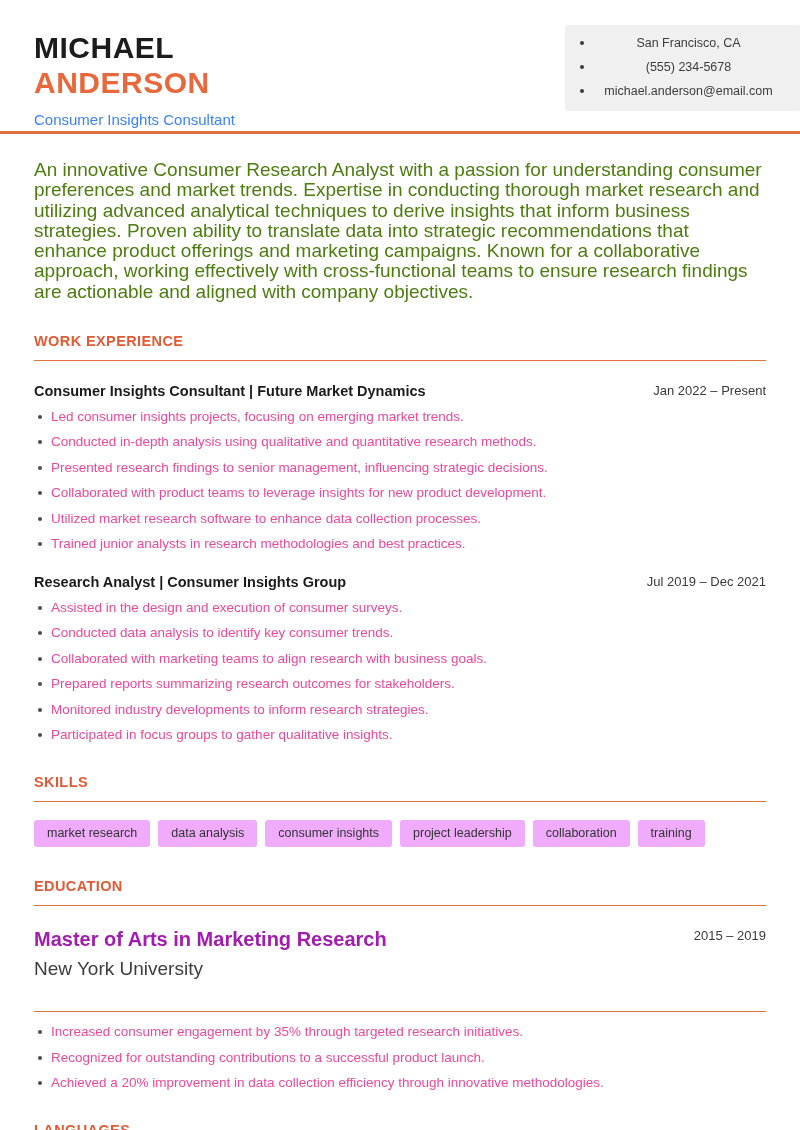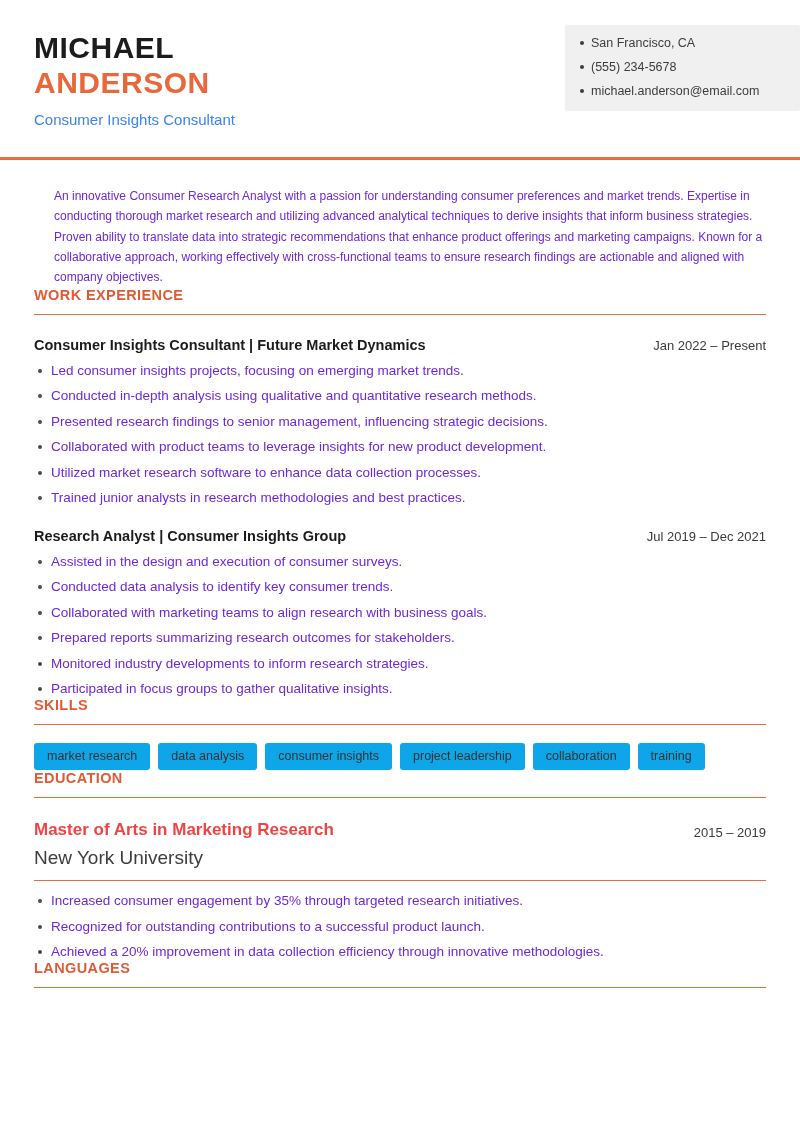--- a/index.html
+++ b/index.html
@@ -5,75 +5,75 @@
   * { margin: 0; padding: 0; box-sizing: border-box; }
   html, body { background: #ffffff; }
   body {
     width: 800px; height: 1130px; overflow: hidden;
     font-family: "Liberation Sans", "DejaVu Sans", sans-serif;
     color: #3d3d3d;
   }
   .page { width: 800px; height: 1130px; position: relative; }
 
   
-  .header { position: relative; padding: 30px 0 0 34px; height: 157px; }
+  .header { position: relative; padding: 30px 0 0 34px; height: 131px; }
   .name { font-weight: 800; font-size: 30px; line-height: 35px; letter-spacing: 0.5px; }
   .name .first { color: #1c1c1c; display: block; }
   .name .last  { color: #e8683c; display: block; }
   .headline { margin-top: 11px; font-size: 15px; color: #3b82f6; font-weight: 400; }
 
   .contact-box {
     position: absolute; top: 25px; right: 0; width: 235px;
     background: #f0f0f0; padding: 11px 14px 13px 14px;
     font-size: 12.5px; color: #3c3c3c; border-radius: 2px;
   }
   .contact-box ul { list-style: none; }
-  .contact-box li { position: relative; padding-left: 12px; margin-top: 10px; line-height: 14px; }
+  .contact-box li { position: relative; padding-left: 12px; margin-top: 10px; line-height: 14px; text-align: center; }
   .contact-box li:first-child { margin-top: 0; }
   .contact-box li .dot {
     position: absolute; left: 1px; top: 5px; width: 4px; height: 4px;
     background: #3c3c3c; border-radius: 50%;
   }
 
   .top-rule { width: 800px; height: 3px; background: #e0703f; }
 
   
   .content { padding: 0 34px; }
 
-  .summary { margin-top: 26px; font-size: 12px; line-height: 20.3px; color: #6d28d9; margin-left: 20px; }
+  .summary { margin-top: 26px; font-size: 19px; line-height: 20.3px; color: #4d7c0f; }
 
-  .section { }
+  .section { margin-top: 31px; }
   .section-title {
     color: #e05b35; font-size: 14.5px; font-weight: 700; letter-spacing: 0.4px;
   }
   .section-rule { margin-top: 11px; border: none; border-top: 1.6px solid #e0713f; height: 0; }
 
   .job { margin-top: 22px; }
-  .row { display: flex; justify-content: space-between; align-items: flex-end; }
+  .row { display: flex; justify-content: space-between; align-items: flex-start; }
   .job-title { font-size: 14.5px; font-weight: 700; color: #1b1b1b; }
   .job-dates { font-size: 13px; color: #3a3a3a; white-space: nowrap; }
 
   ul.bullets { list-style: none; margin-top: 6px; }
   ul.bullets li {
     position: relative; padding-left: 17px; margin-top: 9.5px;
-    font-size: 13.5px; line-height: 16px; color: #6d28d9;
+    font-size: 13.5px; line-height: 16px; color: #ec4899;
   }
   ul.bullets li .dot {
     position: absolute; left: 4px; top: 6px; width: 4px; height: 4px;
     background: #4a4a4a; border-radius: 50%;
   }
 
   .tags { display: flex; flex-wrap: wrap; gap: 8px; margin-top: 18px; }
   .tag {
-    background: #0ea5e9; color: #333333; font-size: 12.5px;
+    background: #f0abfc; color: #333333; font-size: 12.5px;
     padding: 7px 13px; border-radius: 3px; line-height: 13px;
   }
 
   .edu { margin-top: 22px; }
-  .edu-degree { font-size: 17px; font-weight: 700; color: #ef4444; }
+  .edu-degree { font-size: 20px; font-weight: 700; color: #a21caf; }
   .edu-school { margin-top: 7px; font-size: 19px; color: #3d3d3d; }
 </style>
 </head>
 <body>
 
 <div class="page">
 
   <div class="header">
     <h1 class="name">
       <span class="first">MICHAEL</span>

